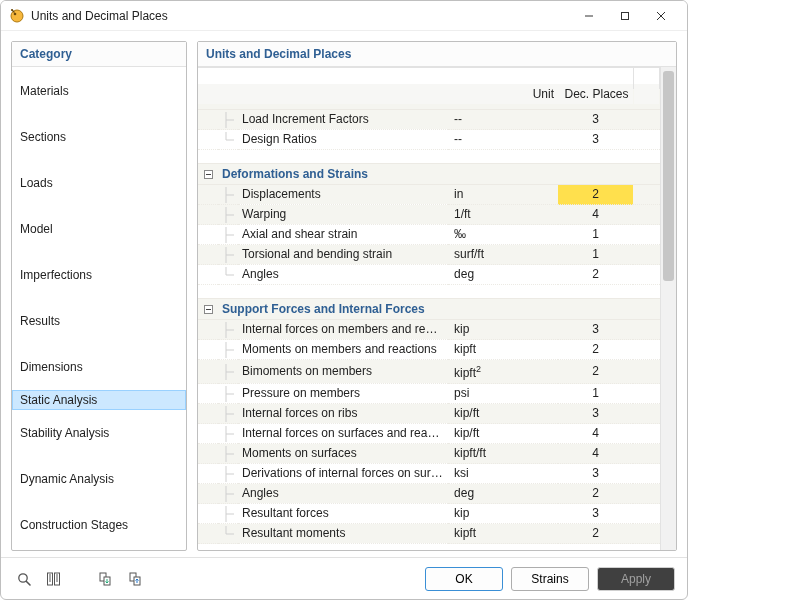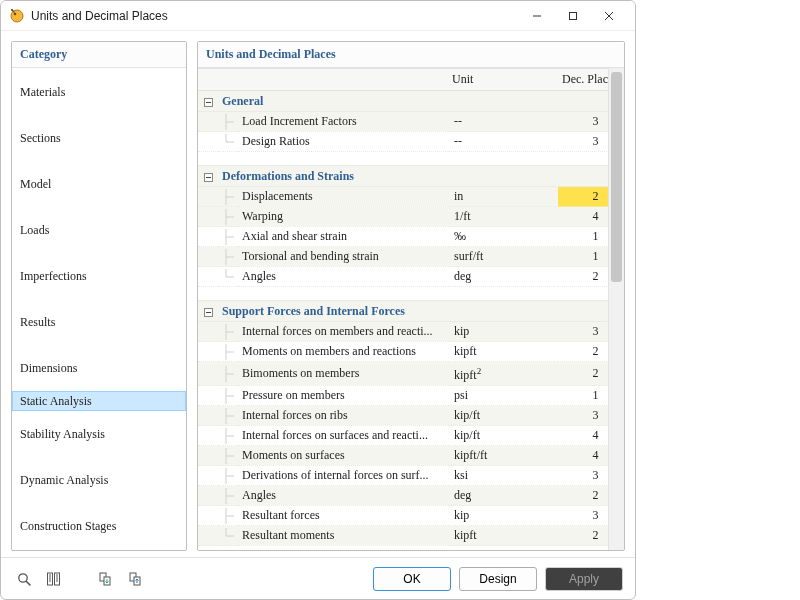--- a/index.html
+++ b/index.html
@@ -12,44 +12,44 @@
     --sel-blue: #cce8ff;
     --sel-border: #99d1ff;
     --highlight: #ffe04d;
     --text: #222;
     --muted: #888;
     --btn-border: #adadad;
     --btn-disabled: #a0a0a0;
   }
   * { box-sizing: border-box; }
   html, body { margin:0; padding:0; width:800px; height:600px; font-family: "Segoe UI", Tahoma, Arial, sans-serif; font-size:12px; color:var(--text); background:#fff; }
-  .window { width:636px; height:600px; border:1px solid var(--panel-border); border-radius:6px; display:flex; flex-direction:column; overflow:hidden; }
+  .window { width:688px; height:600px; border:1px solid var(--panel-border); border-radius:6px; display:flex; flex-direction:column; overflow:hidden; }
   .titlebar { height:30px; display:flex; align-items:center; padding:0 8px; background:#fff; border-bottom:1px solid #eee; }
   .titlebar .app-icon { width:16px; height:16px; margin-right:6px; }
   .titlebar .title { flex:1; }
   .titlebar .wbtn { width:36px; height:24px; display:flex; align-items:center; justify-content:center; color:#444; border-radius:0; }
   .titlebar .wbtn svg { width:10px; height:10px; }
-  .client { flex:1; display:flex; padding:10px 10px 6px 10px; gap:10px; min-height:0;font-family:Liberation Serif, serif; }
+  .client { flex:1; display:flex; padding:10px 10px 6px 10px; gap:10px; min-height:0; }
   .panel { border:1px solid var(--panel-border); border-radius:2px; background:#fff; display:flex; flex-direction:column; min-height:0; }
   .panel-header { color:var(--heading-blue); font-weight:600; font-size:12px; padding:5px 8px; border-bottom:1px solid #e2e2e2; background:#fcfcfc; }
   .sidebar { width:176px; }
   .sidebar .cat-list { flex:1; overflow:auto; padding:1px 0; }
   .cat-item { padding:15px 8px; line-height:16px; cursor:default; white-space:nowrap; }
   .cat-item.selected { background:var(--sel-blue); border:1px solid var(--sel-border); padding:1px 7px; }
   .main { flex:1; min-width:0; position:relative; }
   .main-body { flex:1; display:flex; min-height:0; position:relative; }
   .grid-wrap { flex:1; overflow:hidden; position:relative; }
   table.grid { width:100%; border-collapse:collapse; table-layout:fixed; }
   .grid col.c-exp { width:20px; }
   .grid col.c-tree { width:20px; }
   .grid col.c-label { width:210px; }
   .grid col.c-unit { width:110px; }
   .grid col.c-dec { width:75px; }
   .grid col.c-rest { }
-  .grid th { font-weight:400; text-align:left; padding:3px 4px; border:1px solid #e2e2e2; background:#f7f7f5; position:sticky; top:0; }
+  .grid th { font-weight:400; text-align:right; padding:3px 4px; border:1px solid #e2e2e2; background:#f7f7f5; position:sticky; top:16px; }
   .grid th:nth-child(1),
   .grid th:nth-child(2),
   .grid th:nth-child(3) { border-right:none; border-left:none; }
   .grid-scroll { height:100%; overflow-y:auto; }
   tr.spacer td { height:14px; background:#fff; border:none; }
   tr.group td { background:var(--row-alt); color:var(--heading-blue); font-weight:600; padding:2px 4px; border:none; border-top:1px solid #eceae4; border-bottom:1px solid #eceae4; line-height:16px; }
   tr.group .grp-exp { width:20px; text-align:center; }
   tr.group .grp-exp svg { width:9px; height:9px; vertical-align:middle; }
   tr.item td { padding:1px 4px; border:none; line-height:17px; background:#fff; border-bottom:1px dotted #eceae4; }
   tr.item.alt td { background:var(--row-alt); }
@@ -103,22 +103,22 @@
       </div>
   </div>
 
   <div class="client">
 
     <div class="panel sidebar">
       <div class="panel-header">Category</div>
       <div class="cat-list" id="cat-list">
           <div class="cat-item">Materials</div>
           <div class="cat-item">Sections</div>
+          <div class="cat-item">Loads</div>
           <div class="cat-item">Model</div>
-          <div class="cat-item">Loads</div>
           <div class="cat-item">Imperfections</div>
           <div class="cat-item">Results</div>
           <div class="cat-item">Dimensions</div>
           <div class="cat-item selected">Static Analysis</div>
           <div class="cat-item">Stability Analysis</div>
           <div class="cat-item">Dynamic Analysis</div>
           <div class="cat-item">Construction Stages</div>
         </div>
     </div>
 
@@ -425,17 +425,17 @@
     </div>
     <div class="ft-icon">
       <svg viewBox="0 0 16 16">
           <rect x="2" y="2" width="6" height="8" fill="none" stroke="#555"></rect>
           <rect x="6" y="6" width="6" height="8" fill="#fff" stroke="#555"></rect>
           <path d="M9 12 v-4 M7.5 9.5 L9 8 L10.5 9.5" fill="none" stroke="#27c"></path>
         </svg>
     </div>
     <div class="spacer"></div>
     <button class="btn default">OK</button>
-    <button class="btn">Design</button>
+    <button class="btn">Strains</button>
     <button class="btn" disabled="">Apply</button>
   </div>
 
 </div>
 
 </body></html>

